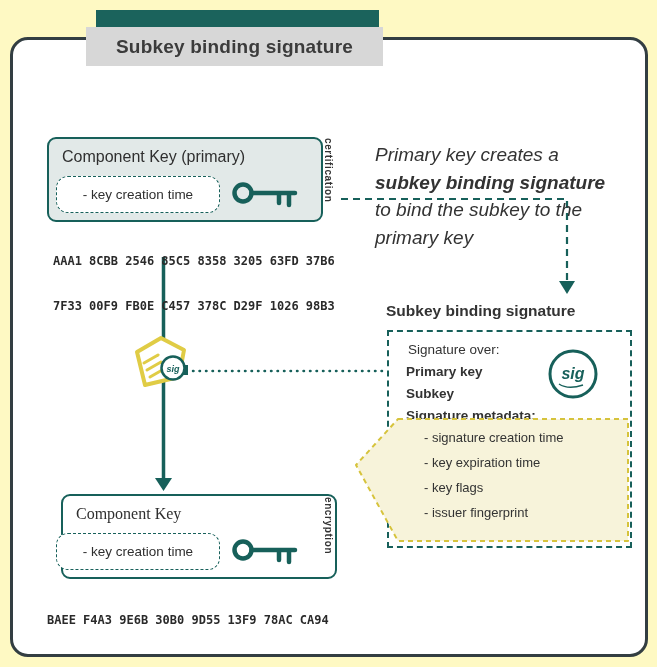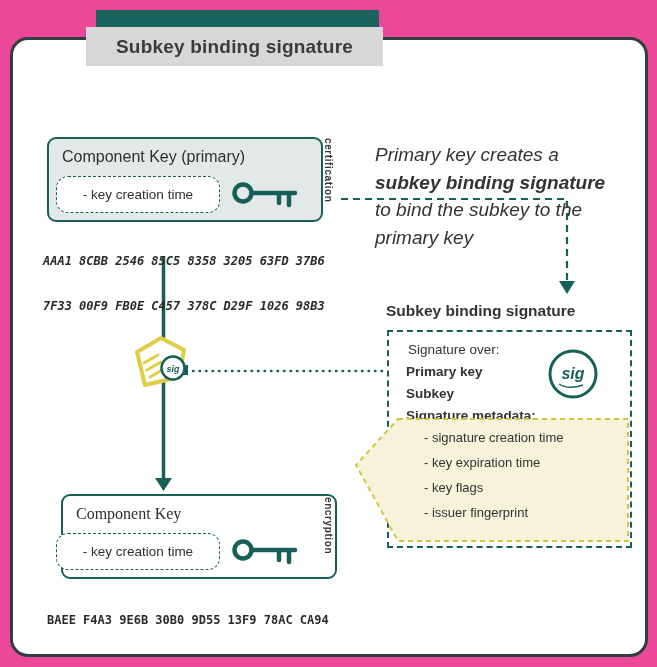--- a/index.html
+++ b/index.html
@@ -1,17 +1,17 @@
 <!DOCTYPE html>
 <html><head>
 <meta charset="utf-8">
 <style>
   html,body{margin:0;padding:0;background:#ffffff;}
   #canvas{
-    position:relative;width:657px;height:667px;background:#ec4899;
+    position:relative;width:657px;height:667px;background:#fef9c3;
     font-family:"Liberation Sans", sans-serif;color:#2f2f2f;overflow:hidden;
   }
   .abs{position:absolute;}
   
   .frame{
     left:10px;top:37px;width:632px;height:614px;
     border:3px solid #333e42;border-radius:18px;background:#ffffff;
   }
   
   .banner-shadow{left:96px;top:10px;width:283px;height:44px;background:#1b635c;}
@@ -82,21 +82,21 @@
   <div class="abs attr-box" style="left:56px;top:176px;">
     <span>- key creation time</span>
   </div>
   <svg class="abs" style="left:231px;top:179px;" width="70" height="30" viewBox="0 0 70 30">
     <circle cx="12" cy="14" r="8.5" fill="none" stroke="#17605a" stroke-width="4.5"></circle>
     <line x1="20.5" y1="14" x2="64" y2="14" stroke="#17605a" stroke-width="4.5" stroke-linecap="round"></line>
     <line x1="48" y1="16" x2="48" y2="24" stroke="#17605a" stroke-width="4.5" stroke-linecap="round"></line>
     <line x1="58" y1="16" x2="58" y2="26" stroke="#17605a" stroke-width="4.5" stroke-linecap="round"></line>
   </svg>
   <div class="abs vlabel" style="left:323px;top:138px;">certification</div>
-  <div class="abs fingerprint" style="left:43px;top:224px;font-style:italic;">
+  <div class="abs fingerprint" style="left:53px;top:224px;">
     <div>AAA1 8CBB 2546 85C5 8358 3205 63FD 37B6</div>
     <div>7F33 00F9 FB0E C457 378C D29F 1026 98B3</div>
   </div>
 
   <svg class="abs" style="left:128px;top:330px;" width="64" height="64" viewBox="0 0 64 64">
     <path d="M9 22 L33 8 L56 20 L51 47 L17 55 Z" fill="#ffffff" stroke="#e0cc45" stroke-width="4" stroke-linejoin="round"></path>
     <line x1="16" y1="33" x2="30" y2="25" stroke="#e0cc45" stroke-width="3" stroke-linecap="round"></line>
     <line x1="19" y1="40" x2="33" y2="32" stroke="#e0cc45" stroke-width="3" stroke-linecap="round"></line>
     <line x1="22" y1="47" x2="36" y2="39" stroke="#e0cc45" stroke-width="3" stroke-linecap="round"></line>
     <circle cx="45" cy="38" r="11.5" fill="#ffffff" stroke="#17605a" stroke-width="2.5"></circle>

